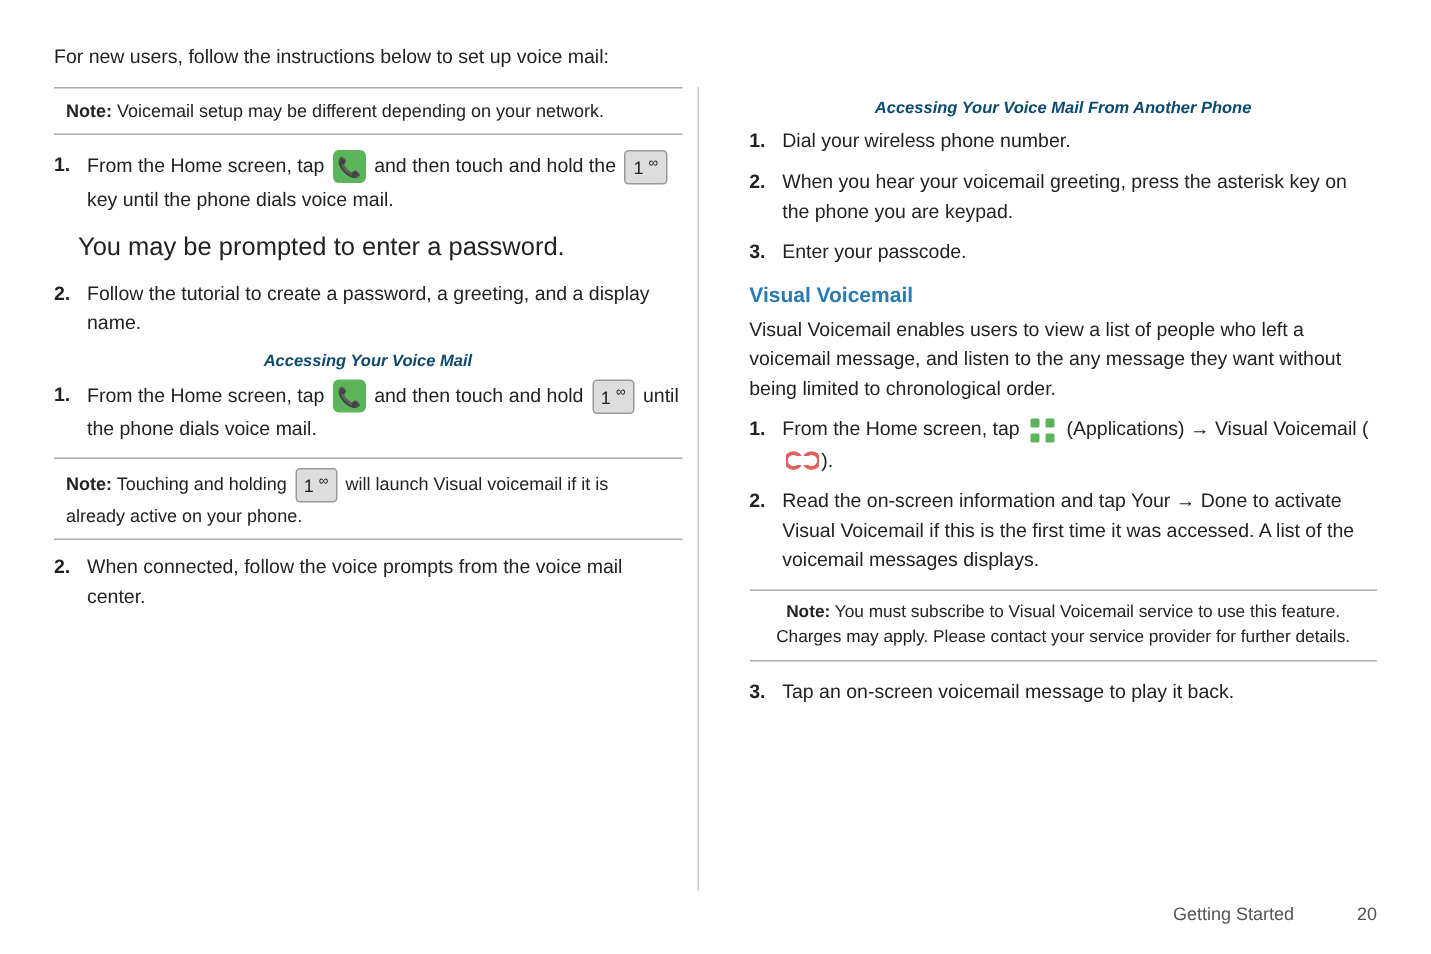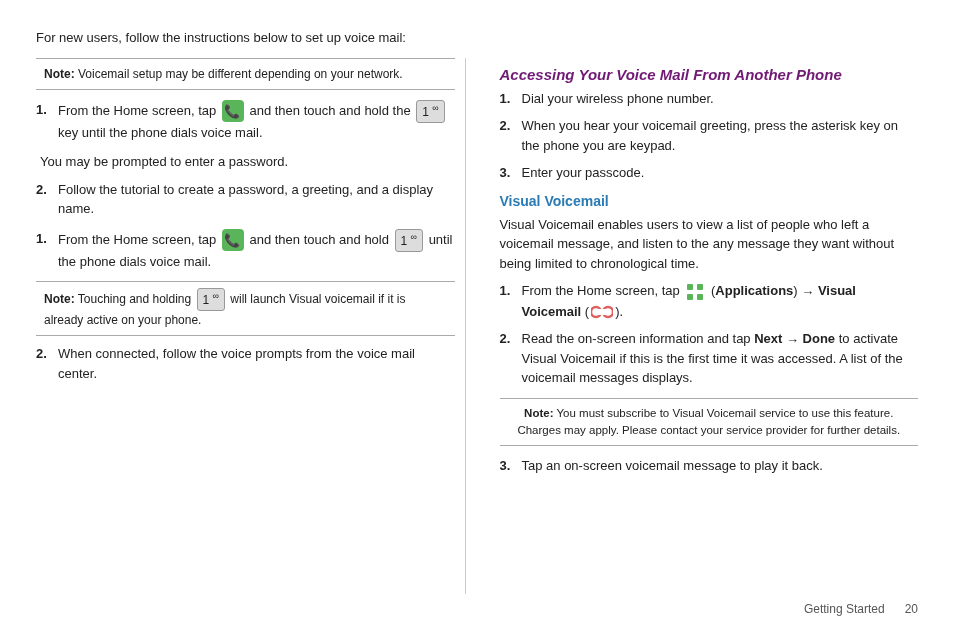--- a/index.html
+++ b/index.html
@@ -66,32 +66,33 @@
     .step-num {
       font-weight: bold;
       min-width: 22px;
       padding-top: 0;
     }
     .step-content {
       flex: 1;
     }
     .sub-text {
       margin-top: 4px;
-      margin-left: 4px;
-      font-size: 13px;
+      margin-left: 16px;
+      font-size: 17px;
       line-height: 1.5;
       margin-bottom: 8px;
     }
     .section-heading-italic {
       font-style: italic;
       font-weight: bold;
-      color: #701a75;
-      font-size: 15px;
+      color: #0c4a6e;
+      font-size: 11px;
       margin-bottom: 6px;
       margin-top: 8px;
+      text-align: center;
     }
     .section-heading-bold {
       font-weight: bold;
       color: #2a7ab5;
       font-size: 14px;
       margin-bottom: 6px;
       margin-top: 6px;
     }
     
     .icon-phone {
@@ -142,32 +143,32 @@
       display: inline-block;
       width: 22px;
       height: 14px;
       vertical-align: middle;
       margin: 0 2px;
     }
     .icon-vvm svg {
       width: 22px;
       height: 14px;
     }
-    .bold { font-weight: bold; }
+    .bold { font-weight: normal; }
     .footer-area {
       display: flex;
       justify-content: flex-end;
       align-items: flex-end;
       padding-top: 8px;
       font-size: 12px;
       color: #555;
     }
     .footer-text {
       display: flex;
-      gap: 20px;
+      gap: 42px;
     }
   </style>
 </head>
 <body>
 
 <div class="page">
   <div class="intro-text">For new users, follow the instructions below to set up voice mail:</div>
   <div class="columns">
 
     <div class="col-left">
@@ -190,20 +191,21 @@
       </ol>
       <div class="sub-text">You may be prompted to enter a password.</div>
 
       <ol class="steps-list" style="margin-top:0;">
         <li>
           <span class="step-num">2.</span>
           <span class="step-content">Follow the tutorial to create a password, a greeting, and a display name.</span>
         </li>
       </ol>
 
+      <div class="section-heading-italic">Accessing Your Voice Mail</div>
 
       <ol class="steps-list">
         <li>
           <span class="step-num">1.</span>
           <span class="step-content">
             From the Home screen, tap
             <span class="icon-phone"></span>
             and then touch and hold
             <span class="icon-key1" style="margin:0 2px;">1 <sup style="font-size:9px;">∞</sup></span>
             until the phone dials voice mail.
@@ -238,21 +240,21 @@
           <span class="step-num">2.</span>
           <span class="step-content">When you hear your voicemail greeting, press the asterisk key on the phone you are keypad.</span>
         </li>
         <li>
           <span class="step-num">3.</span>
           <span class="step-content">Enter your passcode.</span>
         </li>
       </ol>
 
       <div class="section-heading-bold">Visual Voicemail</div>
-      <div style="font-size:13px;line-height:1.5;margin-bottom:8px;">Visual Voicemail enables users to view a list of people who left a voicemail message, and listen to the any message they want without being limited to chronological time.</div>
+      <div style="font-size:13px;line-height:1.5;margin-bottom:8px;">Visual Voicemail enables users to view a list of people who left a voicemail message, and listen to the any message they want without being limited to chronological order.</div>
 
       <ol class="steps-list">
         <li>
           <span class="step-num">1.</span>
           <span class="step-content">
             From the Home screen, tap
             <span class="icon-apps">
               <svg viewBox="0 0 20 20" xmlns="http://www.w3.org/2000/svg">
                 <rect x="2" y="2" width="6" height="6" fill="#5ab55a" rx="1"></rect>
                 <rect x="12" y="2" width="6" height="6" fill="#5ab55a" rx="1"></rect>
@@ -267,21 +269,21 @@
                 <circle cx="5" cy="7" r="5" fill="none" stroke="#e06060" stroke-width="2.5"></circle>
                 <circle cx="17" cy="7" r="5" fill="none" stroke="#e06060" stroke-width="2.5"></circle>
                 <rect x="5" y="4" width="12" height="6" fill="white"></rect>
               </svg>
             </span>).
           </span>
         </li>
         <li>
           <span class="step-num">2.</span>
           <span class="step-content">
-            Read the on-screen information and tap <span class="bold">Next → Done</span> to activate Visual Voicemail if this is the first time it was accessed. A list of the voicemail messages displays.
+            Read the on-screen information and tap <span class="bold">Your → Done</span> to activate Visual Voicemail if this is the first time it was accessed. A list of the voicemail messages displays.
           </span>
         </li>
       </ol>
 
       <div class="note-box" style="margin-bottom:10px;font-size:11.5px;text-align:center;">
         <span class="note-label">Note:</span>
         <span>You must subscribe to Visual Voicemail service to use this feature. Charges may apply. Please contact your service provider for further details.</span>
       </div>
 
       <ol class="steps-list">

